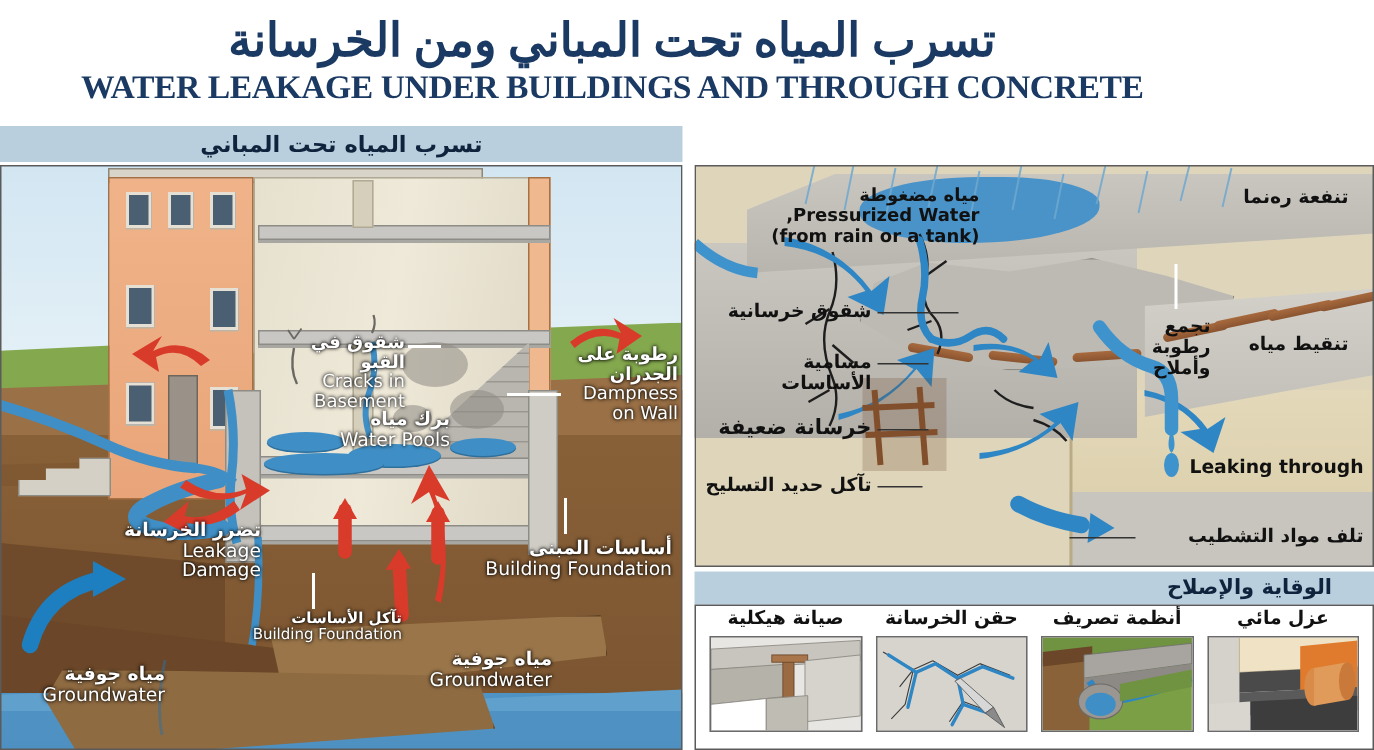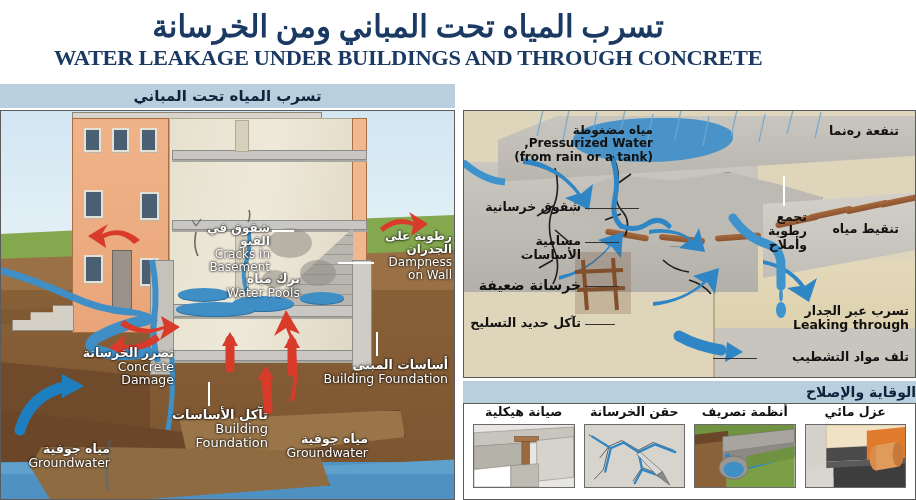--- a/index.html
+++ b/index.html
@@ -19,21 +19,21 @@
      line-height:1.05; letter-spacing:0px; }
   .title-en { font-size:22px; font-weight:bold; color:#1b3a63;
      letter-spacing:-0.3px; margin-top:2px; transform:scaleX(1.02); }
 
   
   .hdr { position:absolute; background:#b9cfdd; display:flex; align-items:center;
      justify-content:center; color:#10233d; font-weight:bold; direction:rtl; }
   #hdr-left  { left:0;   top:84px; width:455px; height:24px; font-size:15px; }
   #hdr-right { left:463px; top:84px; width:453px; height:24px; font-size:15px; }
   #hdr-prev  { left:463px; top:381px; width:453px; height:22px; font-size:14px;
-     justify-content:flex-start; padding-right:0; }
+     justify-content:flex-start; padding-right:28px; }
 
   
   .panel { position:absolute; overflow:hidden; }
   #panel-left  { left:0;   top:110px; width:455px; height:390px; background:#cfe3ef; }
   #panel-right { left:463px; top:110px; width:453px; height:268px; background:#e8e2cf; }
 
   .panel-border { position:absolute; inset:0; border:1px solid #5b5b5b; pointer-events:none; }
 
   
   .sky { position:absolute; left:0; top:0; width:455px; height:150px;
@@ -273,31 +273,31 @@
     </div>
     <div class="leader" style="left:338px;top:152px;width:36px;"></div>
 
     <div class="lbl" style="left:212px;top:162px;width:88px;text-align:right;font-size:12.5px;">
       <span class="ar">برك مياه</span>
       <span class="en">Water Pools</span>
     </div>
 
     <div class="lbl" style="left:82px;top:236px;width:92px;text-align:right;font-size:12.5px;">
       <span class="ar">تضرر الخرسانة</span>
-      <span class="en">Concrete</span>
+      <span class="en">Leakage</span>
       <span class="en">Damage</span>
     </div>
 
     <div class="lbl" style="left:318px;top:248px;width:130px;text-align:right;font-size:12.5px;">
       <span class="ar">أساسات المبنى</span>
       <span class="en">Building Foundation</span>
     </div>
     <div class="leader-v" style="left:376px;top:222px;height:24px;"></div>
 
-    <div class="lbl" style="left:148px;top:298px;width:120px;text-align:right;font-size:13px;">
+    <div class="lbl" style="left:148px;top:298px;width:120px;text-align:right;font-size:10px;">
       <span class="ar">تآكل الأساسات</span>
       <span class="en">Building Foundation</span>
     </div>
     <div class="leader-v" style="left:208px;top:272px;height:24px;"></div>
 
     <div class="lbl" style="left:272px;top:322px;width:96px;text-align:right;font-size:12.5px;">
       <span class="ar">مياه جوفية</span>
       <span class="en">Groundwater</span>
     </div>
 
@@ -428,21 +428,20 @@
     </div>
 
     <div class="lbl-dark" style="left:282px;top:100px;width:62px;text-align:right;font-size:12.5px;">
       <span class="ar">تجمع</span>
       <span class="ar">رطوبة</span>
       <span class="ar">وأملاح</span>
     </div>
     <div style="position:absolute;left:320px;top:66px;width:2px;height:30px;background:#fff;"></div>
 
     <div class="lbl-dark" style="left:300px;top:194px;width:146px;text-align:right;font-size:12.5px;">
-      <span class="ar">تسرب عبر الجدار</span>
       <span class="en">Leaking through</span>
     </div>
 
     <div class="lbl-dark" style="left:300px;top:240px;width:146px;text-align:right;font-size:12.5px;">
       <span class="ar">تلف مواد التشطيب</span>
     </div>
     <div class="leader-dark" style="left:250px;top:248px;width:44px;"></div>
 
     <div class="panel-border"></div>
   </div>

